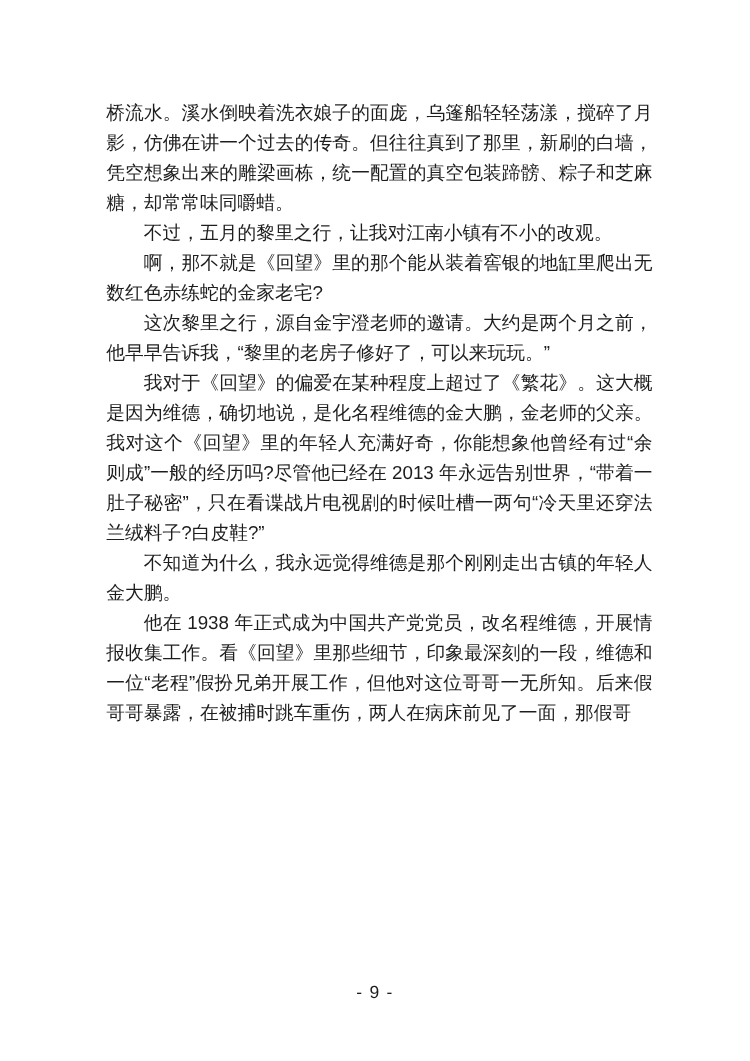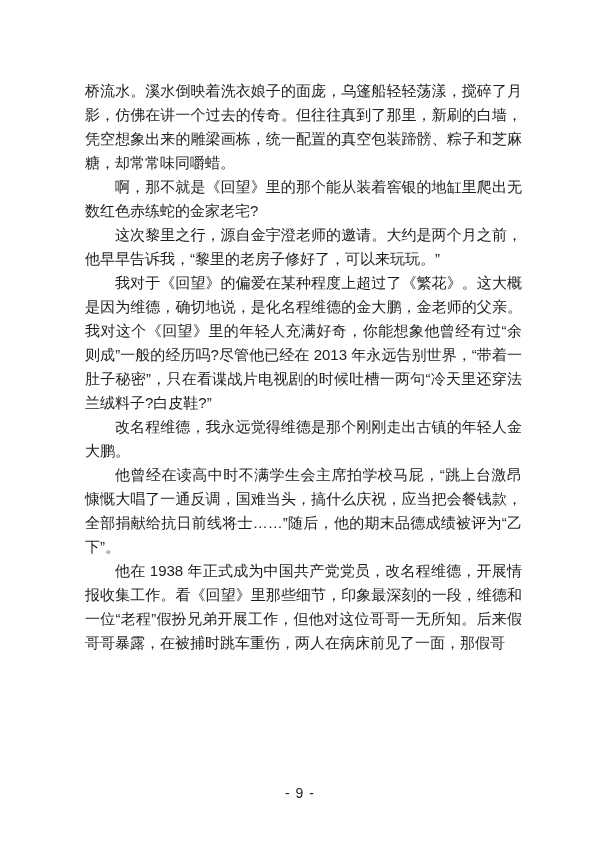--- a/index.html
+++ b/index.html
@@ -46,21 +46,21 @@
     color: #1d1d1d;
     letter-spacing: 1px;
   }
 </style>
 </head>
 <body>
 
 <div class="page">
   <div class="text-block">
     <p class="para">桥流水。溪水倒映着洗衣娘子的面庞，乌篷船轻轻荡漾，搅碎了月影，仿佛在讲一个过去的传奇。但往往真到了那里，新刷的白墙，凭空想象出来的雕梁画栋，统一配置的真空包装蹄髈、粽子和芝麻糖，却常常味同嚼蜡。</p>
+    <p class="para indent">不过，五月的黎里之行，让我对江南小镇有不小的改观。</p>
     <p class="para indent">啊，那不就是《回望》里的那个能从装着窖银的地缸里爬出无数红色赤练蛇的金家老宅?</p>
     <p class="para indent">这次黎里之行，源自金宇澄老师的邀请。大约是两个月之前，他早早告诉我，“黎里的老房子修好了，可以来玩玩。”</p>
     <p class="para indent">我对于《回望》的偏爱在某种程度上超过了《繁花》。这大概是因为维德，确切地说，是化名程维德的金大鹏，金老师的父亲。我对这个《回望》里的年轻人充满好奇，你能想象他曾经有过“余则成”一般的经历吗?尽管他已经在 2013 年永远告别世界，“带着一肚子秘密”，只在看谍战片电视剧的时候吐槽一两句“冷天里还穿法兰绒料子?白皮鞋?”</p>
-    <p class="para indent">改名程维德，我永远觉得维德是那个刚刚走出古镇的年轻人金大鹏。</p>
-    <p class="para indent">他曾经在读高中时不满学生会主席拍学校马屁，“跳上台激昂慷慨大唱了一通反调，国难当头，搞什么庆祝，应当把会餐钱款，全部捐献给抗日前线将士……”随后，他的期末品德成绩被评为“乙下”。</p>
+    <p class="para indent">不知道为什么，我永远觉得维德是那个刚刚走出古镇的年轻人金大鹏。</p>
     <p class="para indent">他在 1938 年正式成为中国共产党党员，改名程维德，开展情报收集工作。看《回望》里那些细节，印象最深刻的一段，维德和一位“老程”假扮兄弟开展工作，但他对这位哥哥一无所知。后来假哥哥暴露，在被捕时跳车重伤，两人在病床前见了一面，那假哥</p>
   </div>
   <div class="footer">- 9 -</div>
 </div>
 
 </body></html>

